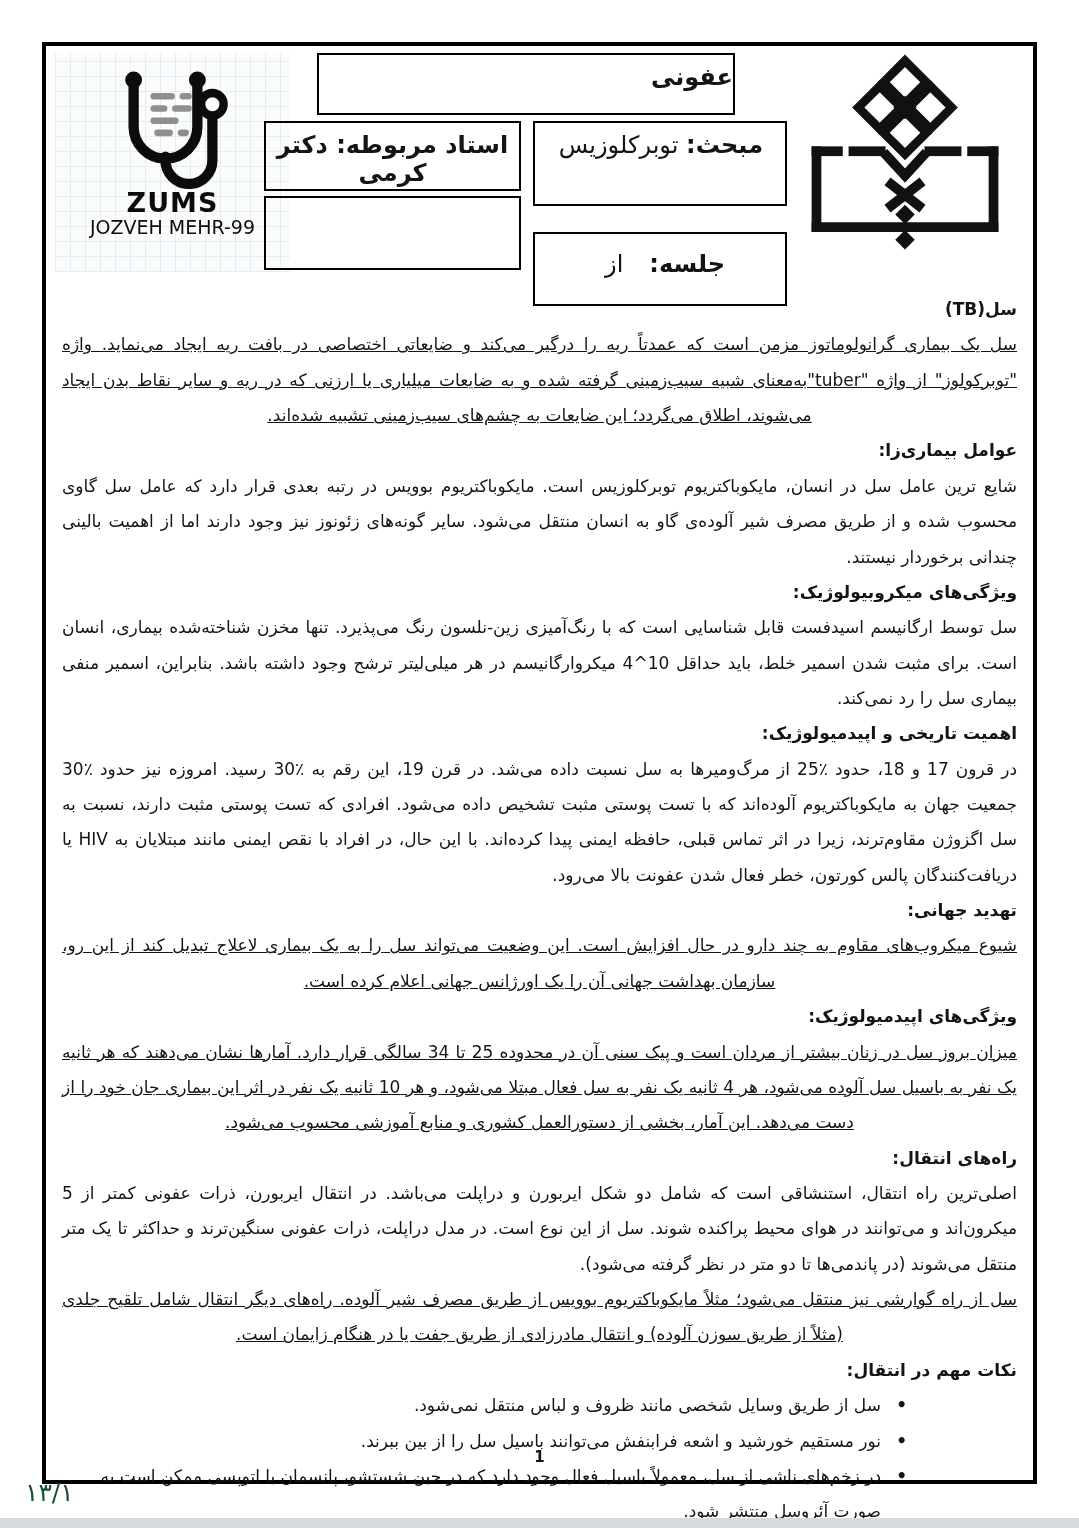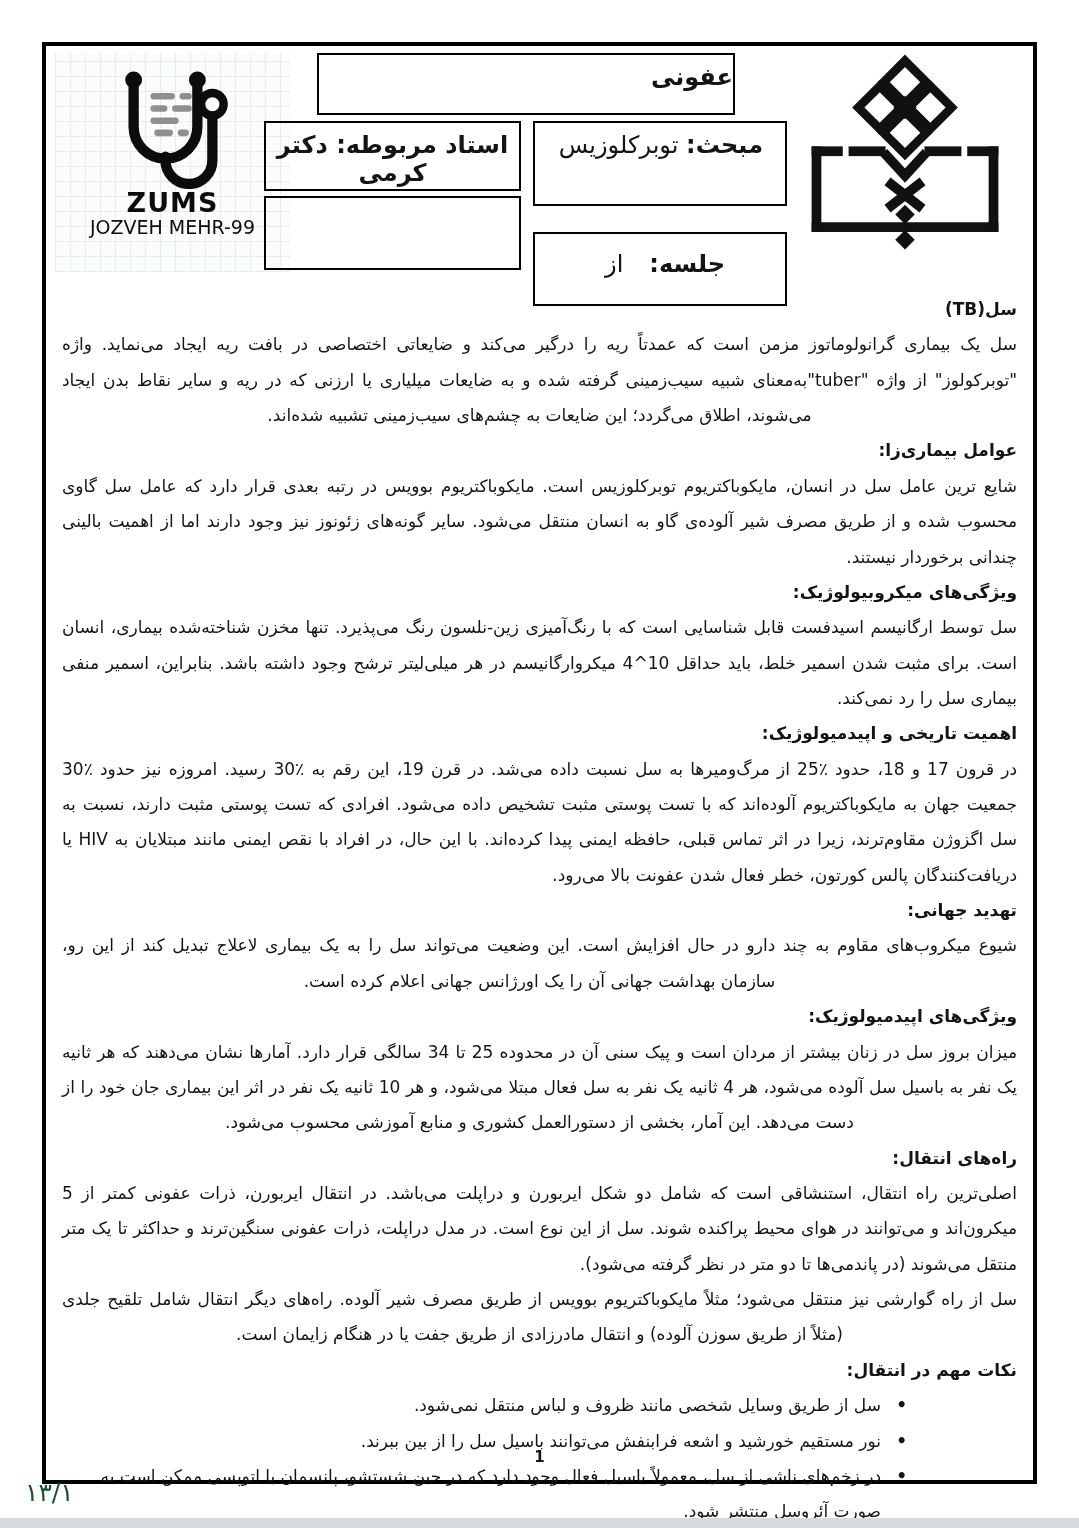--- a/index.html
+++ b/index.html
@@ -37,21 +37,21 @@
   .b{font-weight:bold;}
   .gapspan{display:inline-block; width:26px;}
   .emblem{position:absolute; left:752px; top:7px; width:214px; height:214px;}
   
   .docbody{
     position:absolute; left:16px; right:16px; top:246px;
     direction:rtl; font-size:17px; line-height:2.08; text-align:justify;
   }
   .h{font-weight:bold; text-align:right;}
   .para{margin:0; text-align:justify; text-align-last:right;}
-  .para.center-last{text-align-last:center;}
+  .para.center-last{text-align-last:center;text-decoration:underline;}
   .bullets{padding-right:108px;}
   .bullet-item{position:relative; padding-right:28px; text-align:right;}
   .bullet-item .dot{position:absolute; right:2px; top:0; font-weight:bold;}
   
   .pagenum{position:absolute; bottom:14px; left:0; width:100%; text-align:center; font-weight:bold; font-size:15px;}
   .corner-note{
     position:absolute; left:25px; top:1478px; color:#14532d; font-size:25px;
     direction:rtl; font-family:"DejaVu Sans", sans-serif;
   }
   .bottom-strip{position:absolute; left:0; bottom:0; width:100%; height:10px; background:#d8dbde;}

